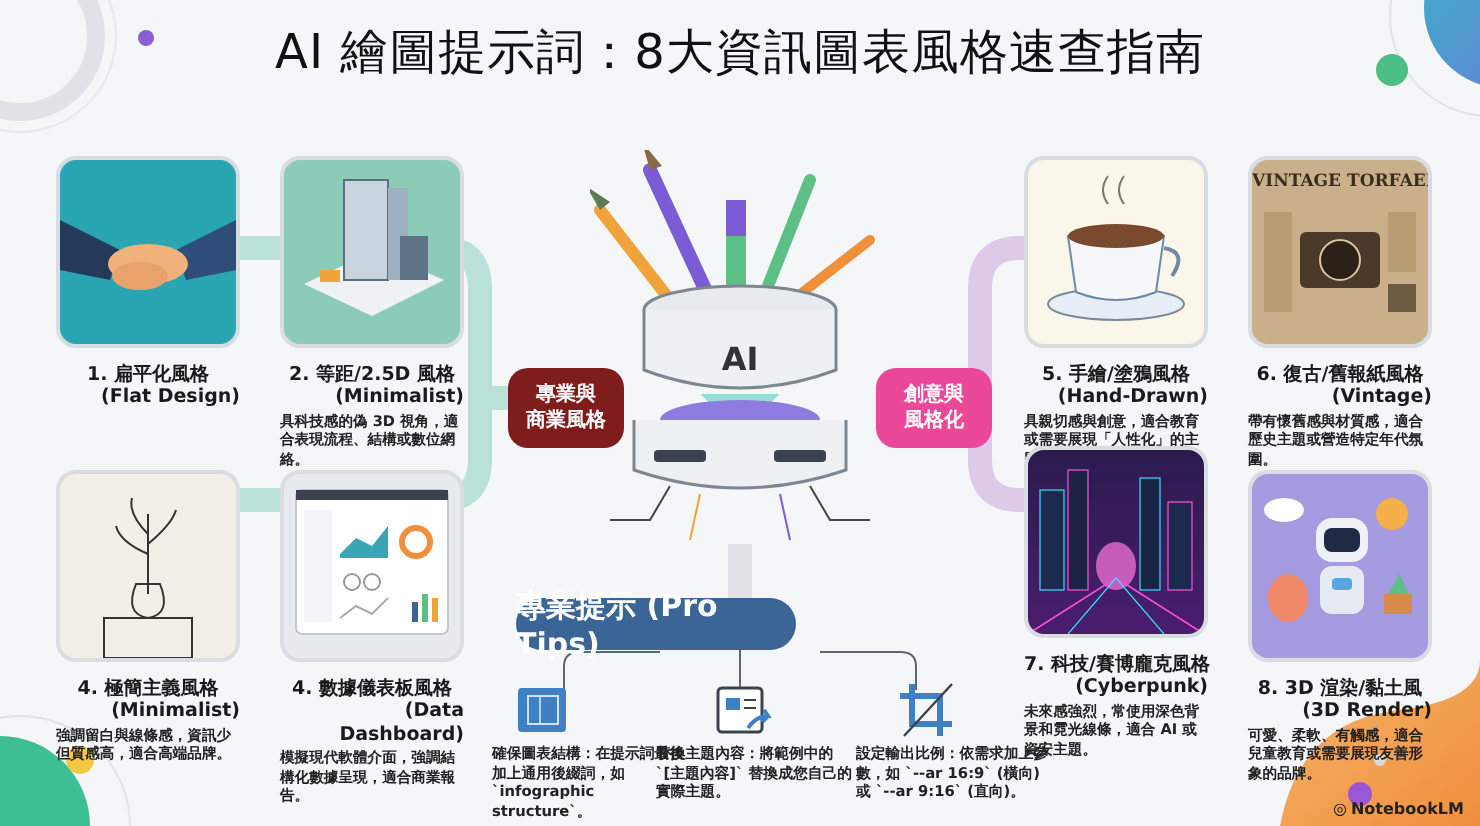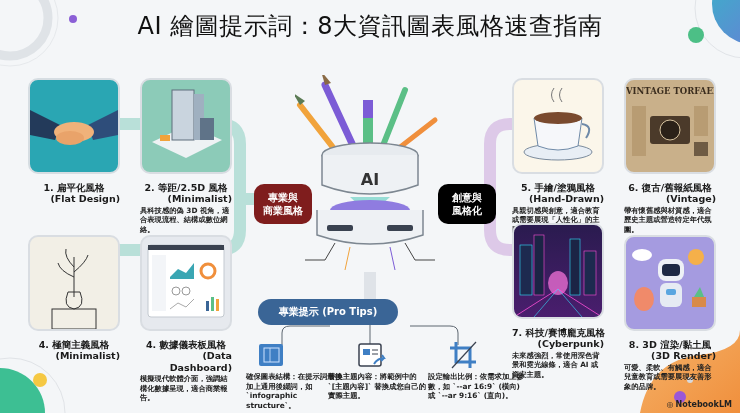--- a/index.html
+++ b/index.html
@@ -6,21 +6,21 @@
 html,body{width:740px;height:413px;overflow:hidden}
 body{background:#f4f6f8;font-family:"DejaVu Sans","Liberation Sans",sans-serif;color:#1a1a1a;position:relative}
 .deco{position:absolute;pointer-events:none}
 .title{position:absolute;left:0;top:10px;width:740px;text-align:center;font-size:24px;font-weight:normal;letter-spacing:0.5px;color:#111}
 .card{position:absolute;width:92px}
 .card .img{width:92px;height:96px;border-radius:10px;overflow:hidden;border:2px solid #d9dde2;position:relative}
 .card .name{margin-top:8px;font-size:9.5px;font-weight:bold;text-align:center;line-height:1.2;white-space:nowrap}
 .card .en{font-size:9.5px;font-weight:bold;text-align:right;line-height:1.2}
 .card .desc{font-size:7.3px;line-height:1.3;margin-top:1px;font-weight:bold;color:#222}
 .side-label{position:absolute;width:58px;height:40px;border-radius:10px;color:#fff;font-size:10px;text-align:center;display:flex;align-items:center;justify-content:center;line-height:1.35;font-weight:bold}
-.pro-pill{position:absolute;left:258px;top:299px;width:140px;height:26px;background:#3a6596;color:#fff;border-radius:14px;font-size:10px;font-weight:bold;display:flex;align-items:center;justify-content:center}
+.pro-pill{position:absolute;left:258px;top:299px;width:140px;height:26px;background:#3a6596;color:#fff;border-radius:14px;font-size:15px;font-weight:bold;display:flex;align-items:center;justify-content:center}
 .tip{position:absolute;width:100px;font-size:7.4px;line-height:1.3;font-weight:bold;color:#222}
 .tip-icon{position:absolute;width:30px;height:30px}
 .brand{position:absolute;right:8px;bottom:4px;font-size:8px;font-weight:bold;color:#222;display:flex;align-items:center;gap:2px}
 </style>
 </head>
 <body>
 
 <svg class="deco" width="740" height="413" style="left:0;top:0">
 
   <circle cx="10" cy="18" r="38" fill="none" stroke="#dfe3e7" stroke-width="9"></circle>
@@ -86,21 +86,21 @@
   <path d="M55 172 L 50 195" fill="none" stroke="#f1a33b" stroke-width="1"></path>
   <path d="M95 172 L 100 195" fill="none" stroke="#7c5cd6" stroke-width="1"></path>
 </svg>
 
 <div class="side-label" style="left:254px;top:184px;background:#7f1d1d">
   <div>
       <div>專業與</div>
       <div>商業風格</div>
     </div>
 </div>
-<div class="side-label" style="left:438px;top:184px;background:#000000">
+<div class="side-label" style="left:438px;top:184px;background:#ec4899">
   <div>
       <div>創意與</div>
       <div>風格化</div>
     </div>
 </div>
 
 <div class="card" style="left:28px;top:78px">
   <div class="img" style="background:#2aa6b3;border-color:#d6dde2">
     <svg width="88" height="92" viewBox="0 0 88 92">
         <path d="M0 30 L 30 45 L 25 60 L 0 55 Z" fill="#233a5a"></path>
@@ -132,20 +132,21 @@
   <div class="img" style="background:#f2efe6">
     <svg width="88" height="92" viewBox="0 0 88 92">
         <path d="M44 20 L 44 60" stroke="#333" fill="none"></path>
         <path d="M44 30 Q 34 20 36 12 M44 35 Q 56 25 58 18 M44 40 Q 30 34 28 26" stroke="#333" fill="none"></path>
         <path d="M38 55 Q 32 70 44 72 Q 56 70 50 55 Z" fill="none" stroke="#333"></path>
         <rect x="22" y="72" width="44" height="20" fill="none" stroke="#333"></rect>
       </svg>
   </div>
   <div class="name">4. 極簡主義風格</div>
   <div class="en">(Minimalist)</div>
+  <div class="desc">強調留白與線條感，資訊少但質感高，適合高端品牌。</div>
 </div>
 
 <div class="card" style="left:140px;top:235px">
   <div class="img" style="background:#e6e9ee">
     <svg width="88" height="92" viewBox="0 0 88 92">
         <rect x="6" y="8" width="76" height="72" rx="3" fill="#fff" stroke="#c3c9d0"></rect>
         <rect x="6" y="8" width="76" height="5" fill="#3a4250"></rect>
         <rect x="10" y="18" width="14" height="56" fill="#f3f5f8"></rect>
         <path d="M28 40 L 36 32 L 44 36 L 52 26 L 52 42 L 28 42 Z" fill="#3aa6b3"></path>
         <circle cx="66" cy="34" r="7" fill="none" stroke="#f08f3c" stroke-width="3"></circle>

